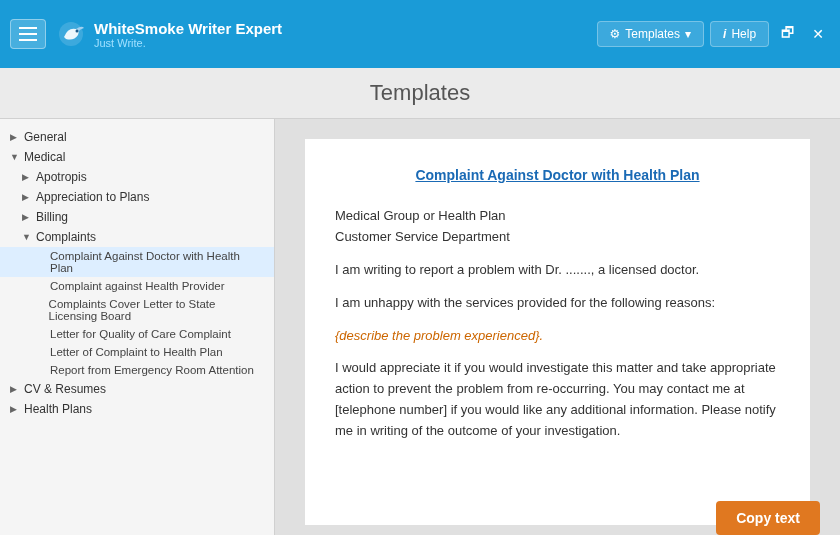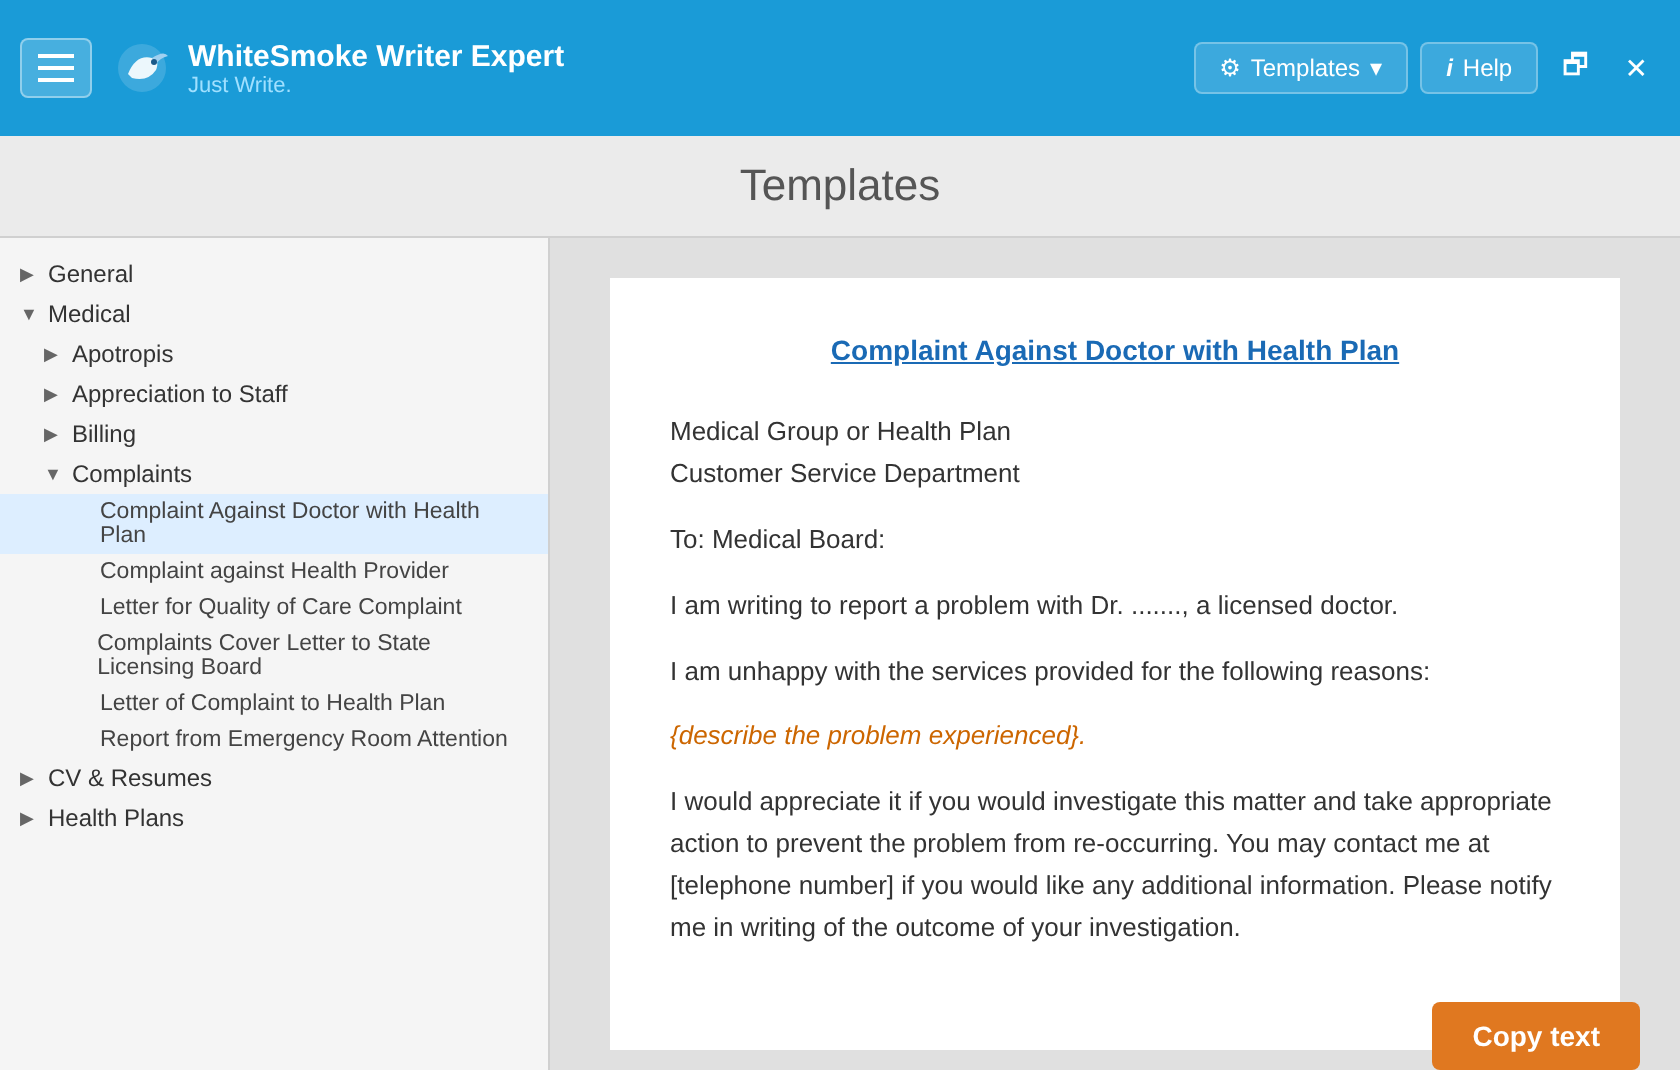--- a/index.html
+++ b/index.html
@@ -296,45 +296,45 @@
           <div class="tree-item level-0">
             <span class="tree-arrow">▼</span>
             <span>Medical</span>
           </div>
           <div class="tree-item level-1">
             <span class="tree-arrow">▶</span>
             <span>Apotropis</span>
           </div>
           <div class="tree-item level-1">
             <span class="tree-arrow">▶</span>
-            <span>Appreciation to Staff</span>
+            <span>Appreciation to Plans</span>
           </div>
           <div class="tree-item level-1">
             <span class="tree-arrow">▶</span>
             <span>Billing</span>
           </div>
           <div class="tree-item level-1">
             <span class="tree-arrow">▼</span>
             <span>Complaints</span>
           </div>
           <div class="tree-item level-2 selected">
             <span style="width: 10px; display: inline-block;"></span>
             <span>Complaint Against Doctor with Health Plan</span>
           </div>
           <div class="tree-item level-2">
             <span style="width: 10px; display: inline-block;"></span>
             <span>Complaint against Health Provider</span>
           </div>
           <div class="tree-item level-2">
             <span style="width: 10px; display: inline-block;"></span>
+            <span>Complaints Cover Letter to State Licensing Board</span>
+          </div>
+          <div class="tree-item level-2">
+            <span style="width: 10px; display: inline-block;"></span>
             <span>Letter for Quality of Care Complaint</span>
-          </div>
-          <div class="tree-item level-2">
-            <span style="width: 10px; display: inline-block;"></span>
-            <span>Complaints Cover Letter to State Licensing Board</span>
           </div>
           <div class="tree-item level-2">
             <span style="width: 10px; display: inline-block;"></span>
             <span>Letter of Complaint to Health Plan</span>
           </div>
           <div class="tree-item level-2">
             <span style="width: 10px; display: inline-block;"></span>
             <span>Report from Emergency Room Attention</span>
           </div>
           <div class="tree-item level-0">
@@ -348,21 +348,20 @@
         </div>
     </div>
 
     <div class="doc-area">
       <div class="doc-scroll">
         <div class="doc-content">
           <div class="doc-title">Complaint Against Doctor with Health Plan</div>
 
           <div id="doc-paragraphs">
               <div class="doc-para"><span>Medical Group or Health Plan</span><br><span>Customer Service Department</span></div>
-              <div class="doc-para"><span>To: Medical Board:</span></div>
               <div class="doc-para"><span>I am writing to report a problem with Dr. ......., a licensed doctor.</span></div>
               <div class="doc-para"><span>I am unhappy with the services provided for the following reasons:</span></div>
               <div class="doc-para"><span class="doc-highlight">{describe the problem experienced}.</span></div>
               <div class="doc-para"><span>I would appreciate it if you would investigate this matter and take appropriate action to prevent the problem from re-occurring. You may contact me at [telephone number] if you would like any additional information. Please notify me in writing of the outcome of your investigation.</span></div>
             </div>
         </div>
       </div>
       <div class="copy-btn-container">
         <button class="copy-btn">Copy text</button>
       </div>

